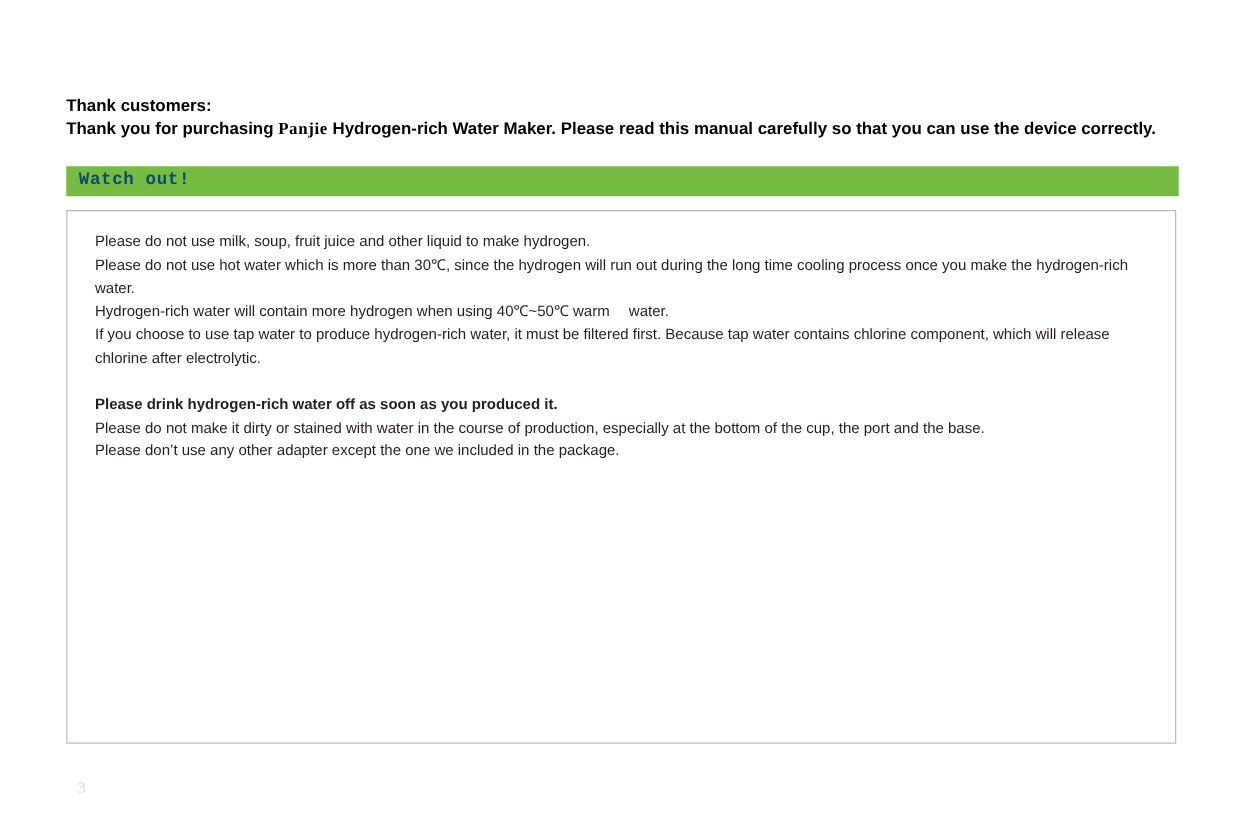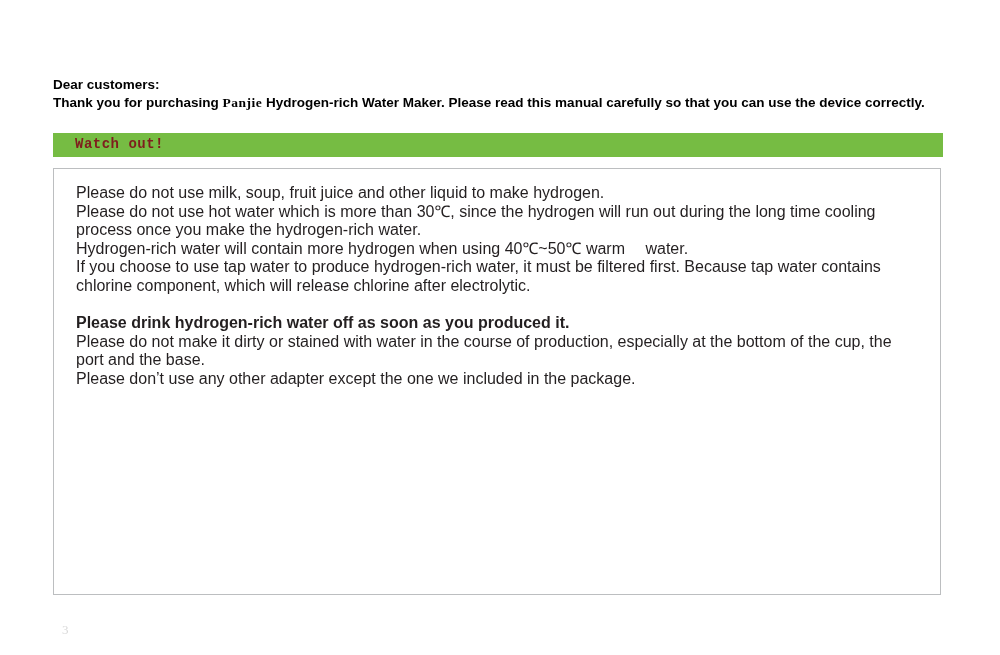--- a/index.html
+++ b/index.html
@@ -46,46 +46,46 @@
   .banner {
     position: absolute;
     left: 53px;
     top: 133px;
     width: 890px;
     height: 24px;
     background: #76bc43;
   }
   .banner-text {
     position: absolute;
-    left: 22px;
+    left: 10px;
     top: 3px;
     font-family: "Liberation Mono", monospace;
     font-size: 14px;
     font-weight: bold;
-    color: #7f1d1d;
+    color: #0c4a6e;
     letter-spacing: 0.5px;
   }
   .content-box {
     position: absolute;
     left: 53px;
     top: 168px;
     width: 888px;
     height: 427px;
     border: 1px solid #bcbec0;
     background: #ffffff;
     box-sizing: border-box;
   }
   .content-inner {
     position: absolute;
     left: 22px;
     top: 15px;
     right: 18px;
   }
   .para {
-    font-size: 16px;
+    font-size: 12px;
     line-height: 18.6px;
     color: #231f20;
     margin: 0 0 0 0;
   }
   .para.gap {
     margin-top: 18.6px;
     font-weight: bold;
   }
   .page-number {
     position: absolute;
@@ -95,21 +95,21 @@
     color: #d9d9d9;
     font-family: "Liberation Serif", serif;
   }
 </style>
 </head>
 <body>
 
 <div class="page">
 
   <div class="greeting">
-    <span class="greeting-line1">Dear customers:</span>
+    <span class="greeting-line1">Thank customers:</span>
     <span class="greeting-line2"><span>Thank you for purchasing </span><span class="brand">Panjie</span><span> Hydrogen-rich Water Maker. Please read this manual carefully so that you can use the device correctly.</span></span>
   </div>
 
   <div class="banner">
     <div class="banner-text">Watch out!</div>
   </div>
 
   <div class="content-box">
     <div class="content-inner">
       <p class="para">Please do not use milk, soup, fruit juice and other liquid to make hydrogen.</p>

